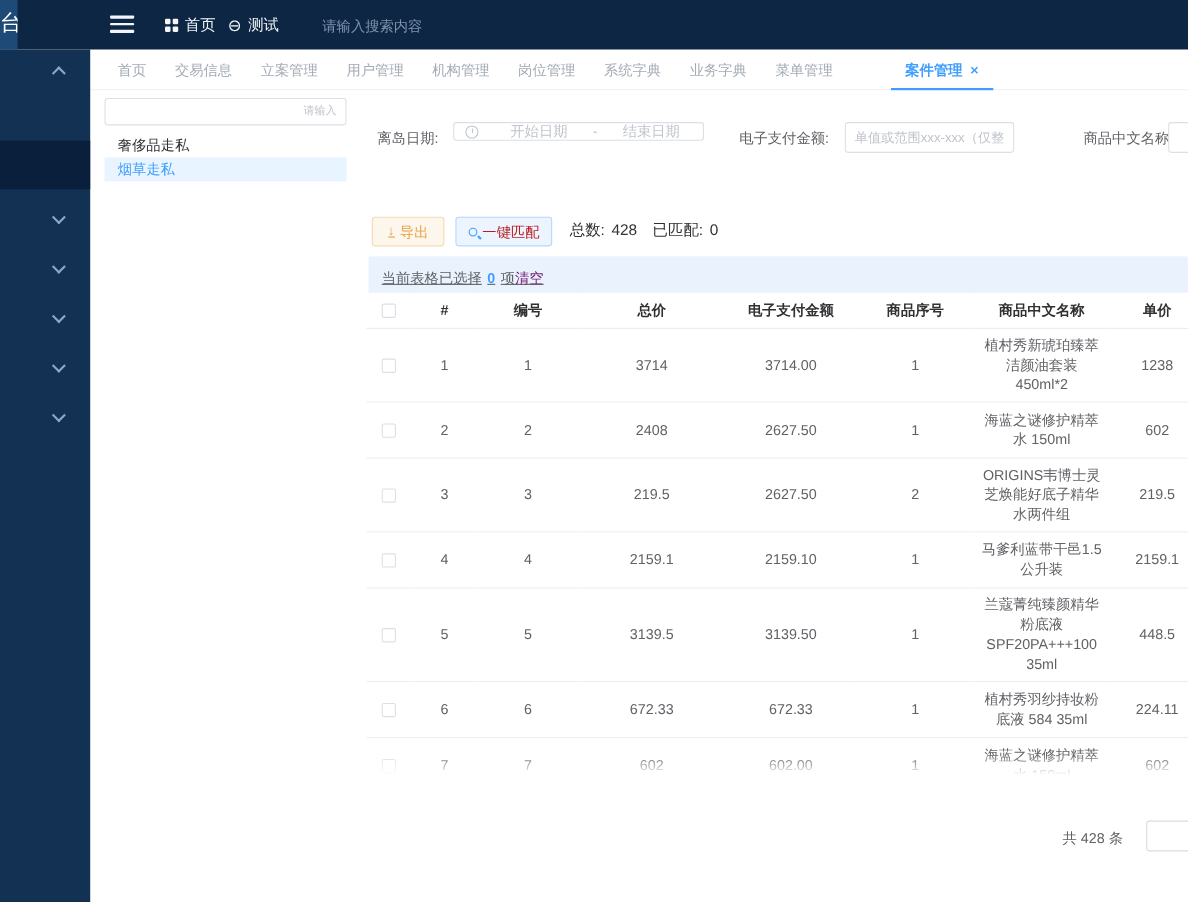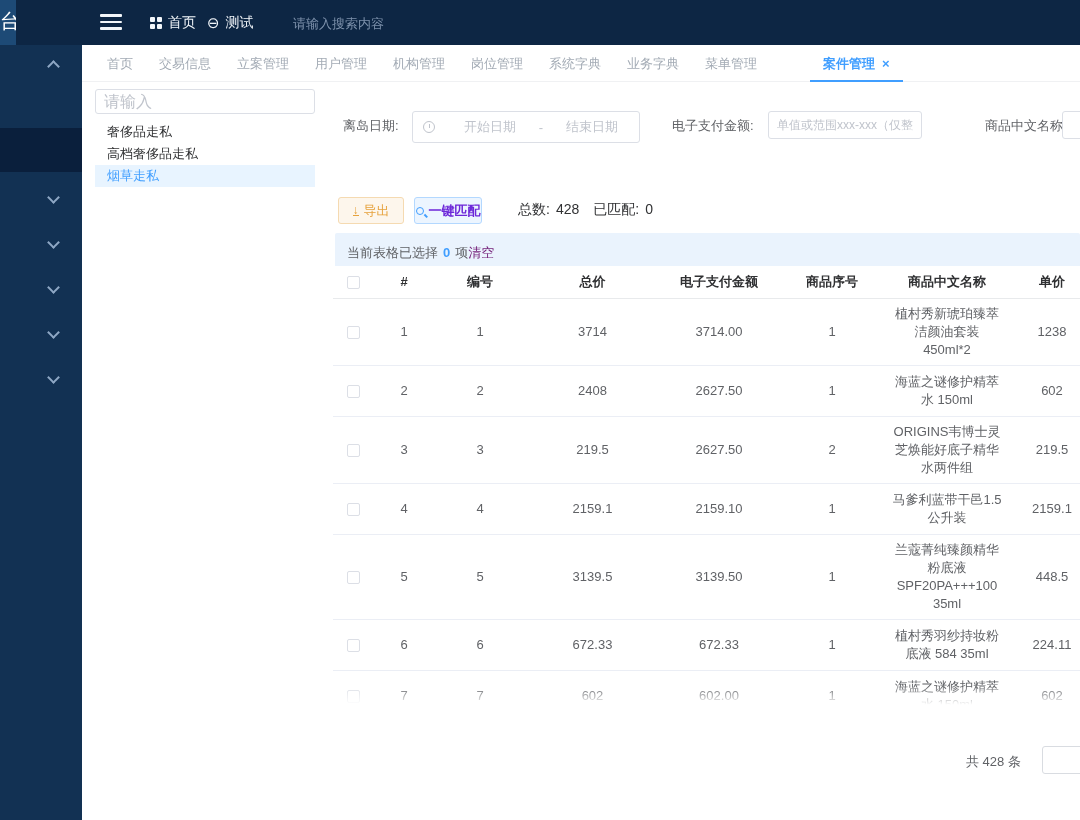--- a/index.html
+++ b/index.html
@@ -33,58 +33,58 @@
 
   
   .tabbar { position:absolute; top:45px; left:82px; width:998px; height:37px; background:#fff;
     border-bottom:1px solid #f0f1f3; display:flex; align-items:center; padding-left:12px; z-index:3; }
   .tab { padding:0 13px; height:37px; line-height:37px; font-size:13px; color:#a3abb5; cursor:pointer; white-space:nowrap; }
   .tab.active { color:#409eff; border-bottom:2px solid #409eff; margin-left:40px; font-weight:bold; }
   .tab .close { margin-left:7px; font-size:13px; color:#409eff; }
 
   
   .case-search { position:absolute; left:95px; top:89px; width:220px; height:25px; border:1px solid #dcdfe6;
-    border-radius:3px; padding:0 8px; font-size:16px; font-family:inherit; outline:none; color:#333; }
+    border-radius:3px; padding:0 8px; font-size:10px; font-family:inherit; outline:none; color:#333;text-align:right; }
   .case-search::placeholder { color:#c0c4cc; }
   .case-list { position:absolute; left:95px; top:121px; width:220px; }
   .case-item { height:22px; line-height:22px; padding-left:12px; font-size:13px; color:#303133; cursor:pointer; white-space:nowrap; }
   .case-item.active { color:#409eff; background:#e8f4ff; }
 
   
   .flt-label { position:absolute; top:117px; font-size:13px; color:#606266; white-space:nowrap; }
   .date-label { left:343px; }
   .amount-label { left:672px; }
   .name-label { left:985px; }
-  .date-box { position:absolute; left:412px; top:111px; width:228px; height:32px; border:1px solid #dcdfe6;
+  .date-box { position:absolute; left:412px; top:111px; width:228px; height:17px; border:1px solid #dcdfe6;
     border-radius:3px; display:flex; align-items:center; font-size:13px; color:#c0c4cc; cursor:text; background:#fff; }
   .clock { width:12px; height:12px; border:1px solid #c0c4cc; border-radius:50%; margin:0 8px 0 10px; position:relative; }
   .clock:after { content:""; position:absolute; left:5px; top:2px; width:1px; height:4px; background:#c0c4cc; }
   .date-box .ph { flex:1; text-align:center; }
   .date-box .sep { color:#c0c4cc; padding:0 2px; }
   .flt-input { position:absolute; top:111px; height:28px; border:1px solid #dcdfe6; border-radius:3px; padding:0 8px;
     font-size:12px; font-family:inherit; outline:none; color:#333; background:#fff; }
   .flt-input::placeholder { color:#c0c4cc; }
   .amount-input { left:768px; width:154px; }
   .name-input { left:1062px; width:120px; }
 
   
   .btn { position:absolute; top:197px; height:27px; border-radius:3px; font-size:13px; display:flex; align-items:center;
     justify-content:center; gap:5px; cursor:pointer; white-space:nowrap; }
   .btn-export { left:338px; width:66px; background:#fdf6ec; border:1px solid #f5dab1; color:#e6a23c; }
   .btn-export .dl { font-size:12px; line-height:10px; border-bottom:1px solid #e6a23c; }
-  .btn-match { left:414px; width:68px; background:#ecf5ff; border:1px solid #b3d8ff; color:#6d28d9;font-weight:bold; }
+  .btn-match { left:414px; width:88px; background:#ecf5ff; border:1px solid #b3d8ff; color:#b91c1c; }
   .mag { width:8px; height:8px; border:1.5px solid #409eff; border-radius:50%; position:relative; }
   .mag:after { content:""; position:absolute; left:7px; top:7px; width:4px; height:1.5px; background:#409eff; transform:rotate(45deg); }
   .stats { position:absolute; left:518px; top:201px; font-size:14px; color:#303133; }
   .stats b { font-weight:normal; margin:0 14px 0 6px; }
   .stats b:last-child { margin-right:0; }
 
   
   .selbar { position:absolute; left:335px; top:233px; width:745px; height:39px; background:#eaf3fd; border-radius:2px;
-    display:flex; align-items:center; padding-left:12px; font-size:13px; color:#606266; }
+    display:flex; align-items:center; padding-left:12px; font-size:13px; color:#606266;text-decoration:underline; }
   .selbar .cnt { color:#409eff; font-weight:bold; margin:0 5px; }
   .selbar .clear { color:#701a75; cursor:pointer; }
 
   
   .table-wrap { position:absolute; left:333px; top:266px; width:747px; height:441px; overflow:hidden; }
   table { border-collapse:collapse; table-layout:fixed; width:763px; font-size:13px; }
   col.c-cb{width:40px;} col.c-idx{width:62px;} col.c-code{width:90px;} col.c-total{width:135px;}
   col.c-pay{width:118px;} col.c-seq{width:108px;} col.c-name{width:122px;} col.c-unit{width:88px;}
   th { height:32px; font-weight:bold; color:#303133; text-align:center; border-bottom:1px solid #e8eaec; background:#fff; white-space:nowrap; }
   td { height:51px; color:#606266; text-align:center; border-bottom:1px solid #ebeef5; padding:6px 4px; line-height:18px; }
@@ -143,21 +143,20 @@
       <div class="tab"><span>岗位管理</span></div>
       <div class="tab"><span>系统字典</span></div>
       <div class="tab"><span>业务字典</span></div>
       <div class="tab"><span>菜单管理</span></div>
       <div class="tab active"><span>案件管理</span><span class="close">×</span></div>
     </div>
 
   <input class="case-search" placeholder="请输入" style="">
   <div class="case-list">
       <div class="case-item">奢侈品走私</div>
-      <div class="case-item">高档奢侈品走私</div>
       <div class="case-item active">烟草走私</div>
     </div>
 
   <span class="flt-label date-label">离岛日期:</span>
   <div class="date-box">
     <span class="clock"></span>
     <span class="ph">开始日期</span>
     <span class="sep">-</span>
     <span class="ph">结束日期</span>
   </div>

